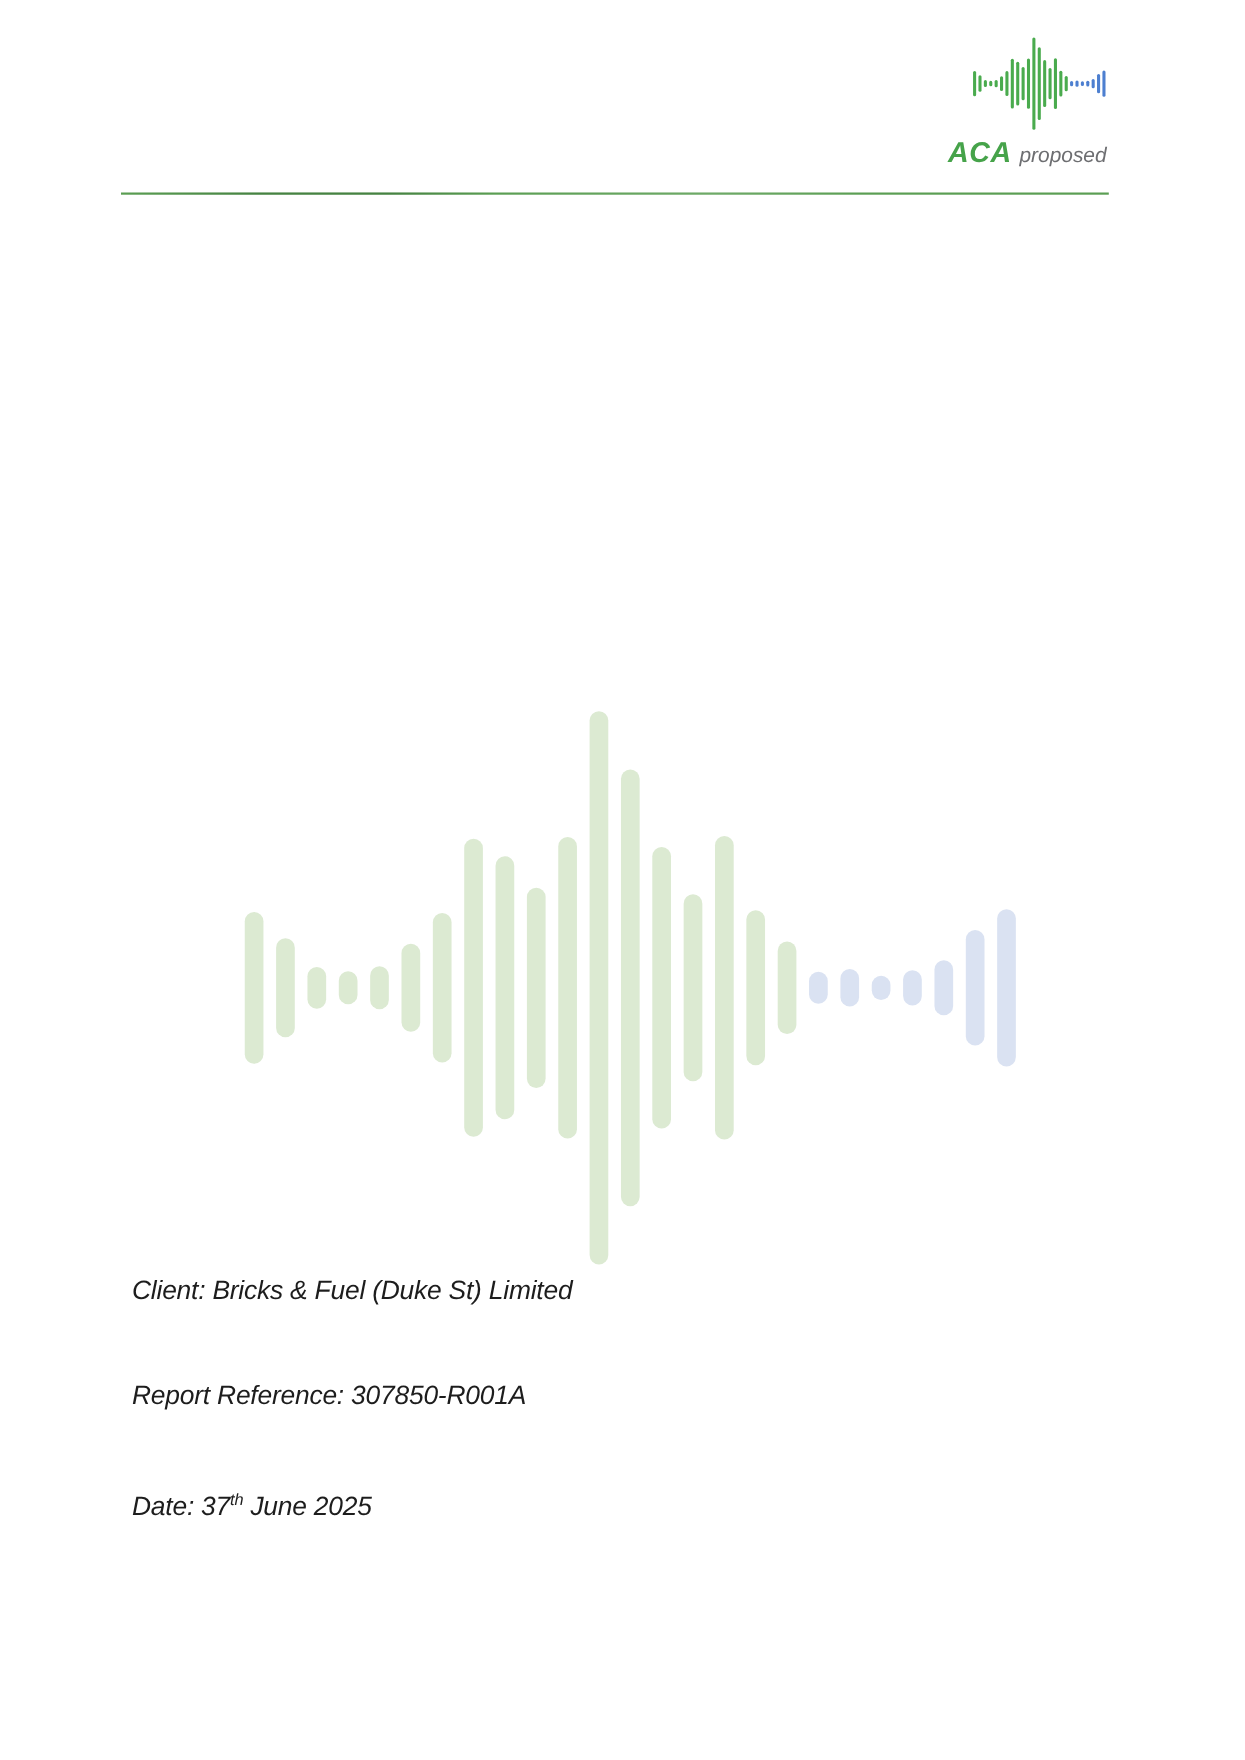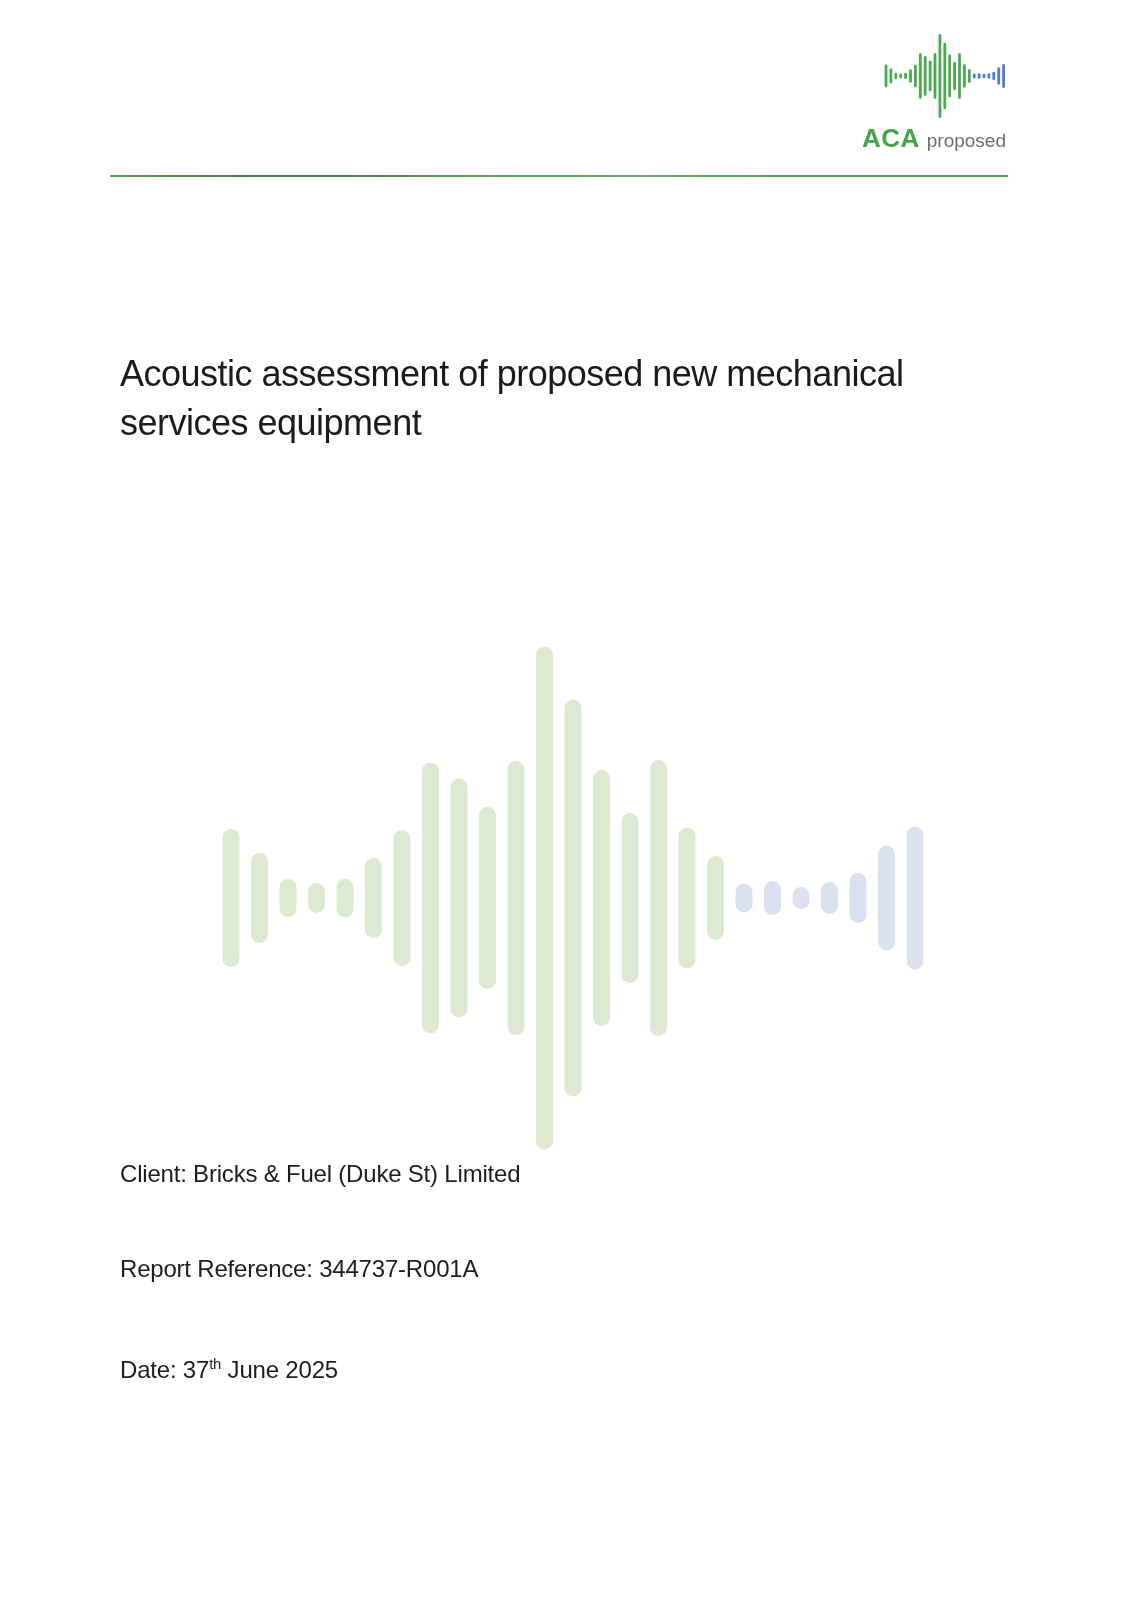--- a/index.html
+++ b/index.html
@@ -1,17 +1,17 @@
 <!DOCTYPE html>
 <html style="--brand-green: #46a34a; --suffix-gray: #6d6e71; --rule-color: #5b9e53;"><head>
 <meta charset="utf-8">
 <style>
   html,body{margin:0;padding:0;background:#ffffff;}
   body{width:1132px;height:1600px;font-family:"Liberation Sans",sans-serif;overflow:hidden;}
-  .page{position:relative;width:1132px;height:1600px;background:#ffffff;}
+  .page{position:relative;width:1132px;height:1600px;background:#ffffff;font-style:italic;}
 
   
   .logo-block{position:absolute;top:33px;right:124px;display:flex;flex-direction:column;align-items:flex-end;}
   .logo-icon{display:block;}
   .brand-row{display:flex;align-items:baseline;margin-top:4px;margin-right:2px;}
   .brand-name{font-size:26px;font-weight:700;letter-spacing:.5px;color:var(--brand-green,#46a34a);}
   .brand-suffix{font-size:19px;font-weight:400;margin-left:7px;color:var(--suffix-gray,#6d6e71);}
 
   
   .header-rule{position:absolute;top:175px;left:110px;width:898px;height:2.2px;
@@ -65,21 +65,20 @@
         <rect x="118.2" y="31.0595" width="2.8" height="23.881" rx="1.4" fill="#4d7fd0"></rect>
       </svg>
     <div class="brand-row">
       <span class="brand-name">ACA</span>
       <span class="brand-suffix">proposed</span>
     </div>
   </div>
 
   <div class="header-rule"></div>
 
-  <h1 class="report-title">Acoustic assessment of proposed new mechanical services equipment</h1>
 
 
   <svg class="cover-wave" width="1132" height="1600" viewBox="0 0 1132 1600" xmlns="http://www.w3.org/2000/svg">
       <rect x="222.5" y="829" width="17" height="138" rx="8.5" fill="#dcead2"></rect>
       <rect x="251" y="853" width="17" height="90" rx="8.5" fill="#dcead2"></rect>
       <rect x="279.5" y="879" width="17" height="38" rx="8.5" fill="#dcead2"></rect>
       <rect x="308" y="883" width="17" height="30" rx="8.5" fill="#dcead2"></rect>
       <rect x="336.5" y="878.5" width="17" height="39" rx="8.5" fill="#dcead2"></rect>
       <rect x="365" y="858" width="17" height="80" rx="8.5" fill="#dcead2"></rect>
       <rect x="393.5" y="830" width="17" height="136" rx="8.5" fill="#dcead2"></rect>
@@ -98,17 +97,17 @@
       <rect x="764" y="881" width="17" height="34" rx="8.5" fill="#dae2f2"></rect>
       <rect x="792.5" y="887" width="17" height="22" rx="8.5" fill="#dae2f2"></rect>
       <rect x="821" y="882" width="17" height="32" rx="8.5" fill="#dae2f2"></rect>
       <rect x="849.5" y="873" width="17" height="50" rx="8.5" fill="#dae2f2"></rect>
       <rect x="878" y="845.5" width="17" height="105" rx="8.5" fill="#dae2f2"></rect>
       <rect x="906.5" y="826.5" width="17" height="143" rx="8.5" fill="#dae2f2"></rect>
     </svg>
 
   <p class="body-line client-line">Client: Bricks &amp; Fuel (Duke St) Limited</p>
 
-  <p class="body-line report-line">Report Reference: 344737-R001A</p>
+  <p class="body-line report-line">Report Reference: 307850-R001A</p>
 
   <p class="body-line date-line"><span>Date: 37</span><sup>th</sup><span> June 2025</span></p>
 
 </div>
 
 </body></html>

